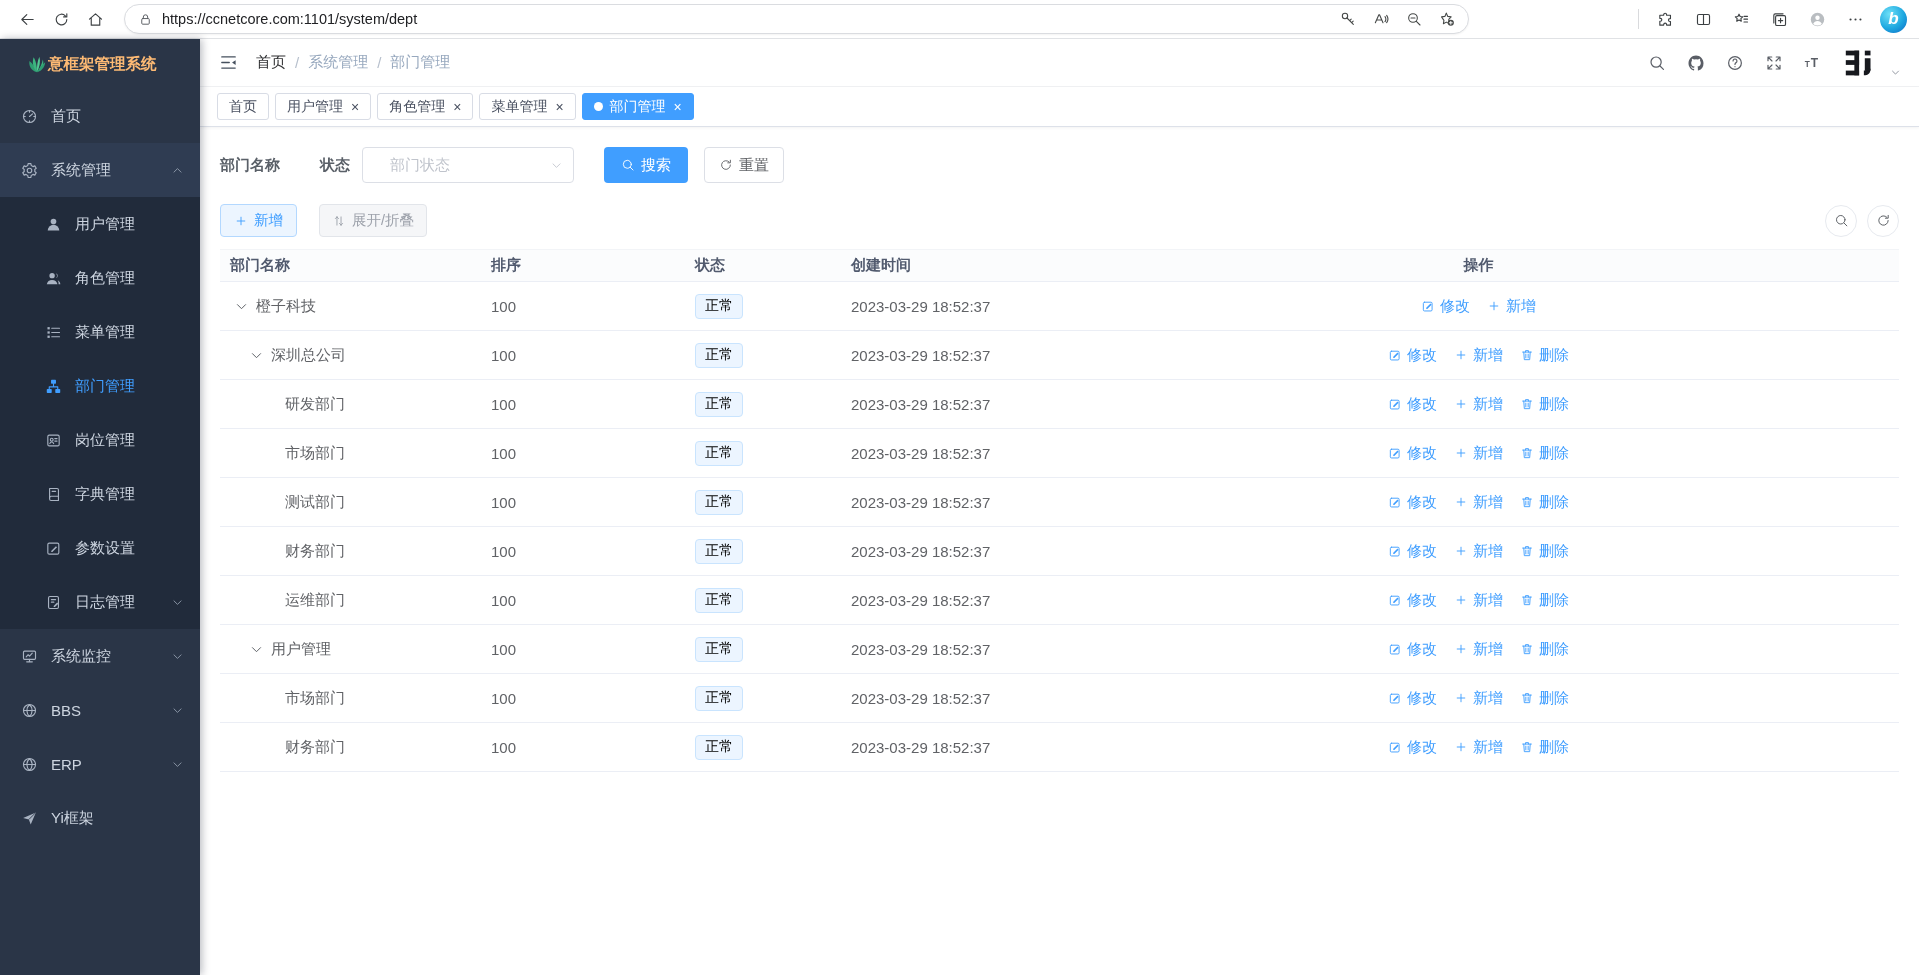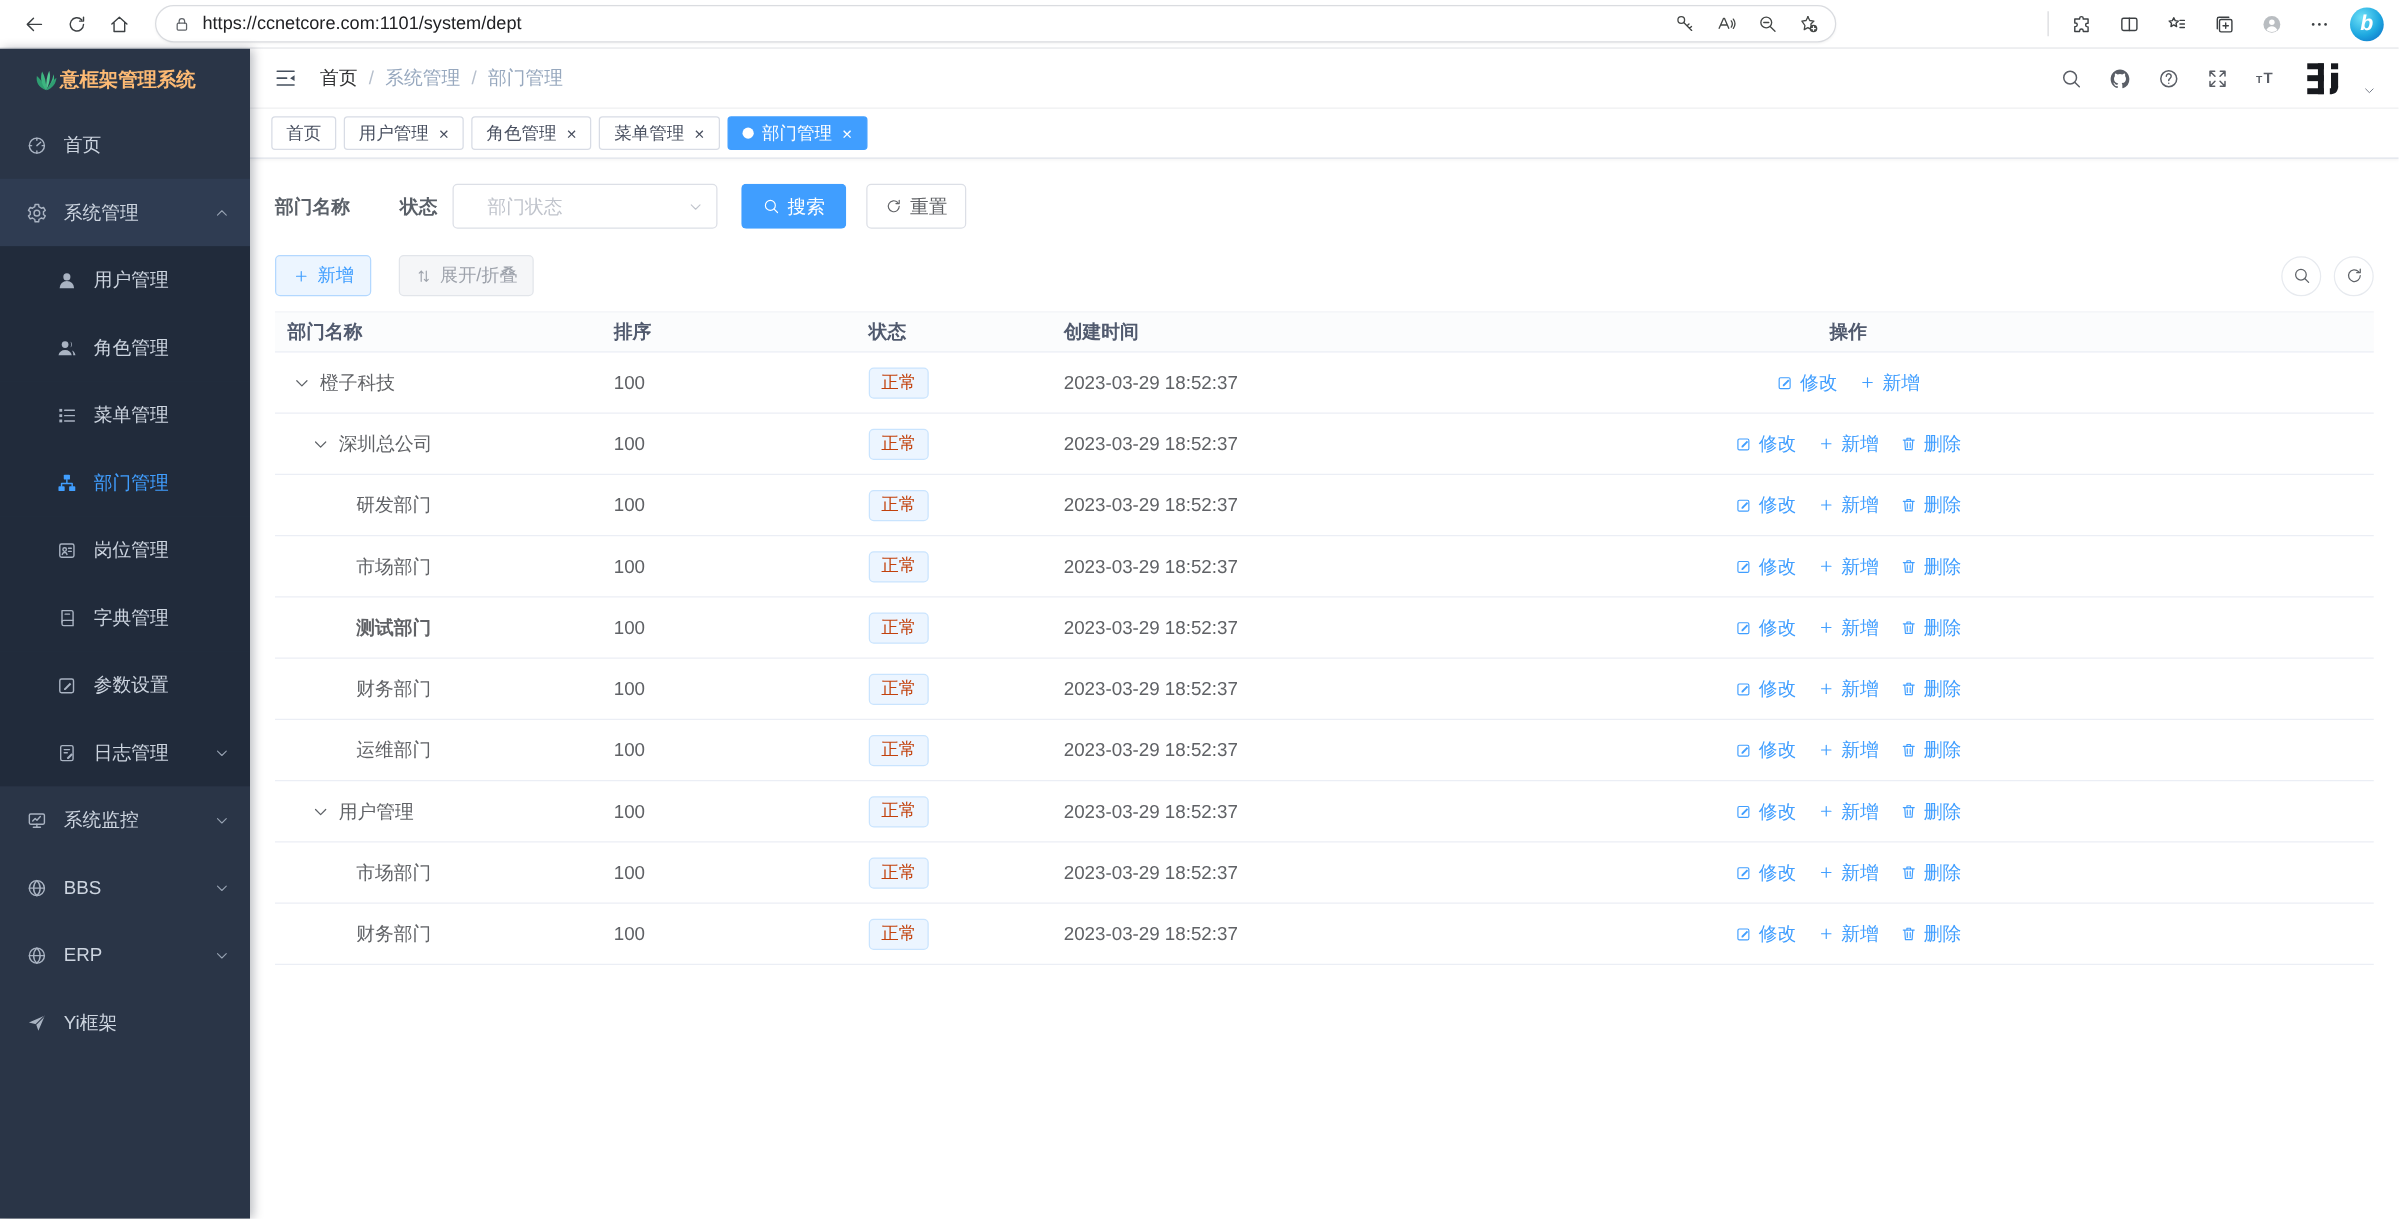--- a/index.html
+++ b/index.html
@@ -66,42 +66,42 @@
   .f-label{font-size:15px;font-weight:700;color:#5a6068;margin-right:12px;white-space:nowrap;}
   .f-label.second{margin-left:28px;}
   .input{width:214px;height:36px;border:1px solid #dcdfe6;border-radius:4px;padding:0 13px;font-size:15px;color:#606266;
     font-family:inherit;outline:none;}
   .input::placeholder{color:#c0c4cc;}
   .select{width:212px;height:36px;border:1px solid #dcdfe6;border-radius:4px;padding:0 10px 0 27px;display:flex;
     align-items:center;justify-content:space-between;color:#c0c4cc;font-size:15px;cursor:pointer;}
   .select .sel-caret{width:13px;height:13px;color:#c0c4cc;}
   .btn{display:inline-flex;align-items:center;gap:6px;border-radius:4px;cursor:pointer;white-space:nowrap;border:1px solid transparent;}
   .btn .bic{width:14px;height:14px;display:block;}
-  .btn-search{margin-left:19px;height:36px;padding:0 16px;background:#409eff;color:#fff;font-size:15px;}
+  .btn-search{margin-left:30px;height:36px;padding:0 16px;background:#409eff;color:#fff;font-size:15px;}
   .btn-reset{margin-left:16px;height:36px;padding:0 14px;background:#fff;border-color:#dcdfe6;color:#606266;font-size:15px;}
   .toolbar-row{display:flex;align-items:center;margin-top:21px;}
   .btn-add{height:33px;padding:0 13px;background:#ecf5ff;border-color:#b3d8ff;color:#409eff;font-size:14.5px;}
   .btn-expand{margin-left:22px;height:33px;padding:0 12px;background:#f5f6f8;border-color:#e2e5ea;color:#9da2ab;font-size:14.5px;}
   .tool-circles{margin-left:auto;display:flex;gap:10px;}
   .circle-btn{width:32px;height:32px;border:1px solid #e7eaef;border-radius:50%;display:flex;align-items:center;justify-content:center;
     color:#5f6368;cursor:pointer;}
   .circle-btn span.ic{width:15px;height:15px;display:block;}
 
   
   .table{margin-top:12px;}
   .thead{display:flex;align-items:center;height:33px;border-top:1px solid #f2f4f7;border-bottom:1px solid #ebeef5;
     background:#fbfcfd;font-weight:700;color:#515a6e;font-size:15px;}
   .tr{display:flex;align-items:center;height:49px;border-bottom:1px solid #ebeef5;font-size:15px;color:#606266;}
   .td-name{width:271px;display:flex;align-items:center;flex:none;}
   .thead .td-name{padding-left:10px;}
   .tree-caret{width:15px;height:15px;margin-right:7px;color:#5f6368;flex:none;cursor:pointer;}
   .td-sort{width:204px;flex:none;}
   .td-status{width:120px;flex:none;}
   .tag{display:inline-flex;align-items:center;height:25px;padding:0 9px;background:#ecf5ff;border:1px solid #c9e4fe;
-    color:#c2410c;border-radius:4px;font-size:14px;}
+    color:#000000;border-radius:4px;font-size:14px;}
   .td-time{width:295px;flex:none;margin-left:36px;}
   .td-actions{width:665px;flex:none;display:flex;align-items:center;justify-content:center;gap:17px;}
   .thead .td-actions{display:block;text-align:center;}
   .op{display:inline-flex;align-items:center;gap:5px;color:#409eff;cursor:pointer;}
   .op .oic{width:14px;height:14px;display:block;}
   .td-spacer{flex:1;}
 </style>
 </head>
 <body>
 
@@ -823,21 +823,21 @@
                       <path d="M4.5 7h15M9.5 7V4.5h5V7M6.5 7l.9 13h9.2l.9-13M10 10.5v6.5M14 10.5v6.5"></path>
                     </svg>
                   </span>
                     <span>删除</span>
                   </a>
                 </div>
               <div class="td-spacer"></div>
             </div>
 
             <div class="tr">
-              <div class="td-name" style="padding-left: 65px; font-weight: bold;">
+              <div class="td-name" style="padding-left: 65px;">
 
                 <span>测试部门</span>
               </div>
               <div class="td-sort">100</div>
               <div class="td-status">
                 <span class="tag">正常</span>
               </div>
               <div class="td-time">2023-03-29 18:52:37</div>
               <div class="td-actions">
 

